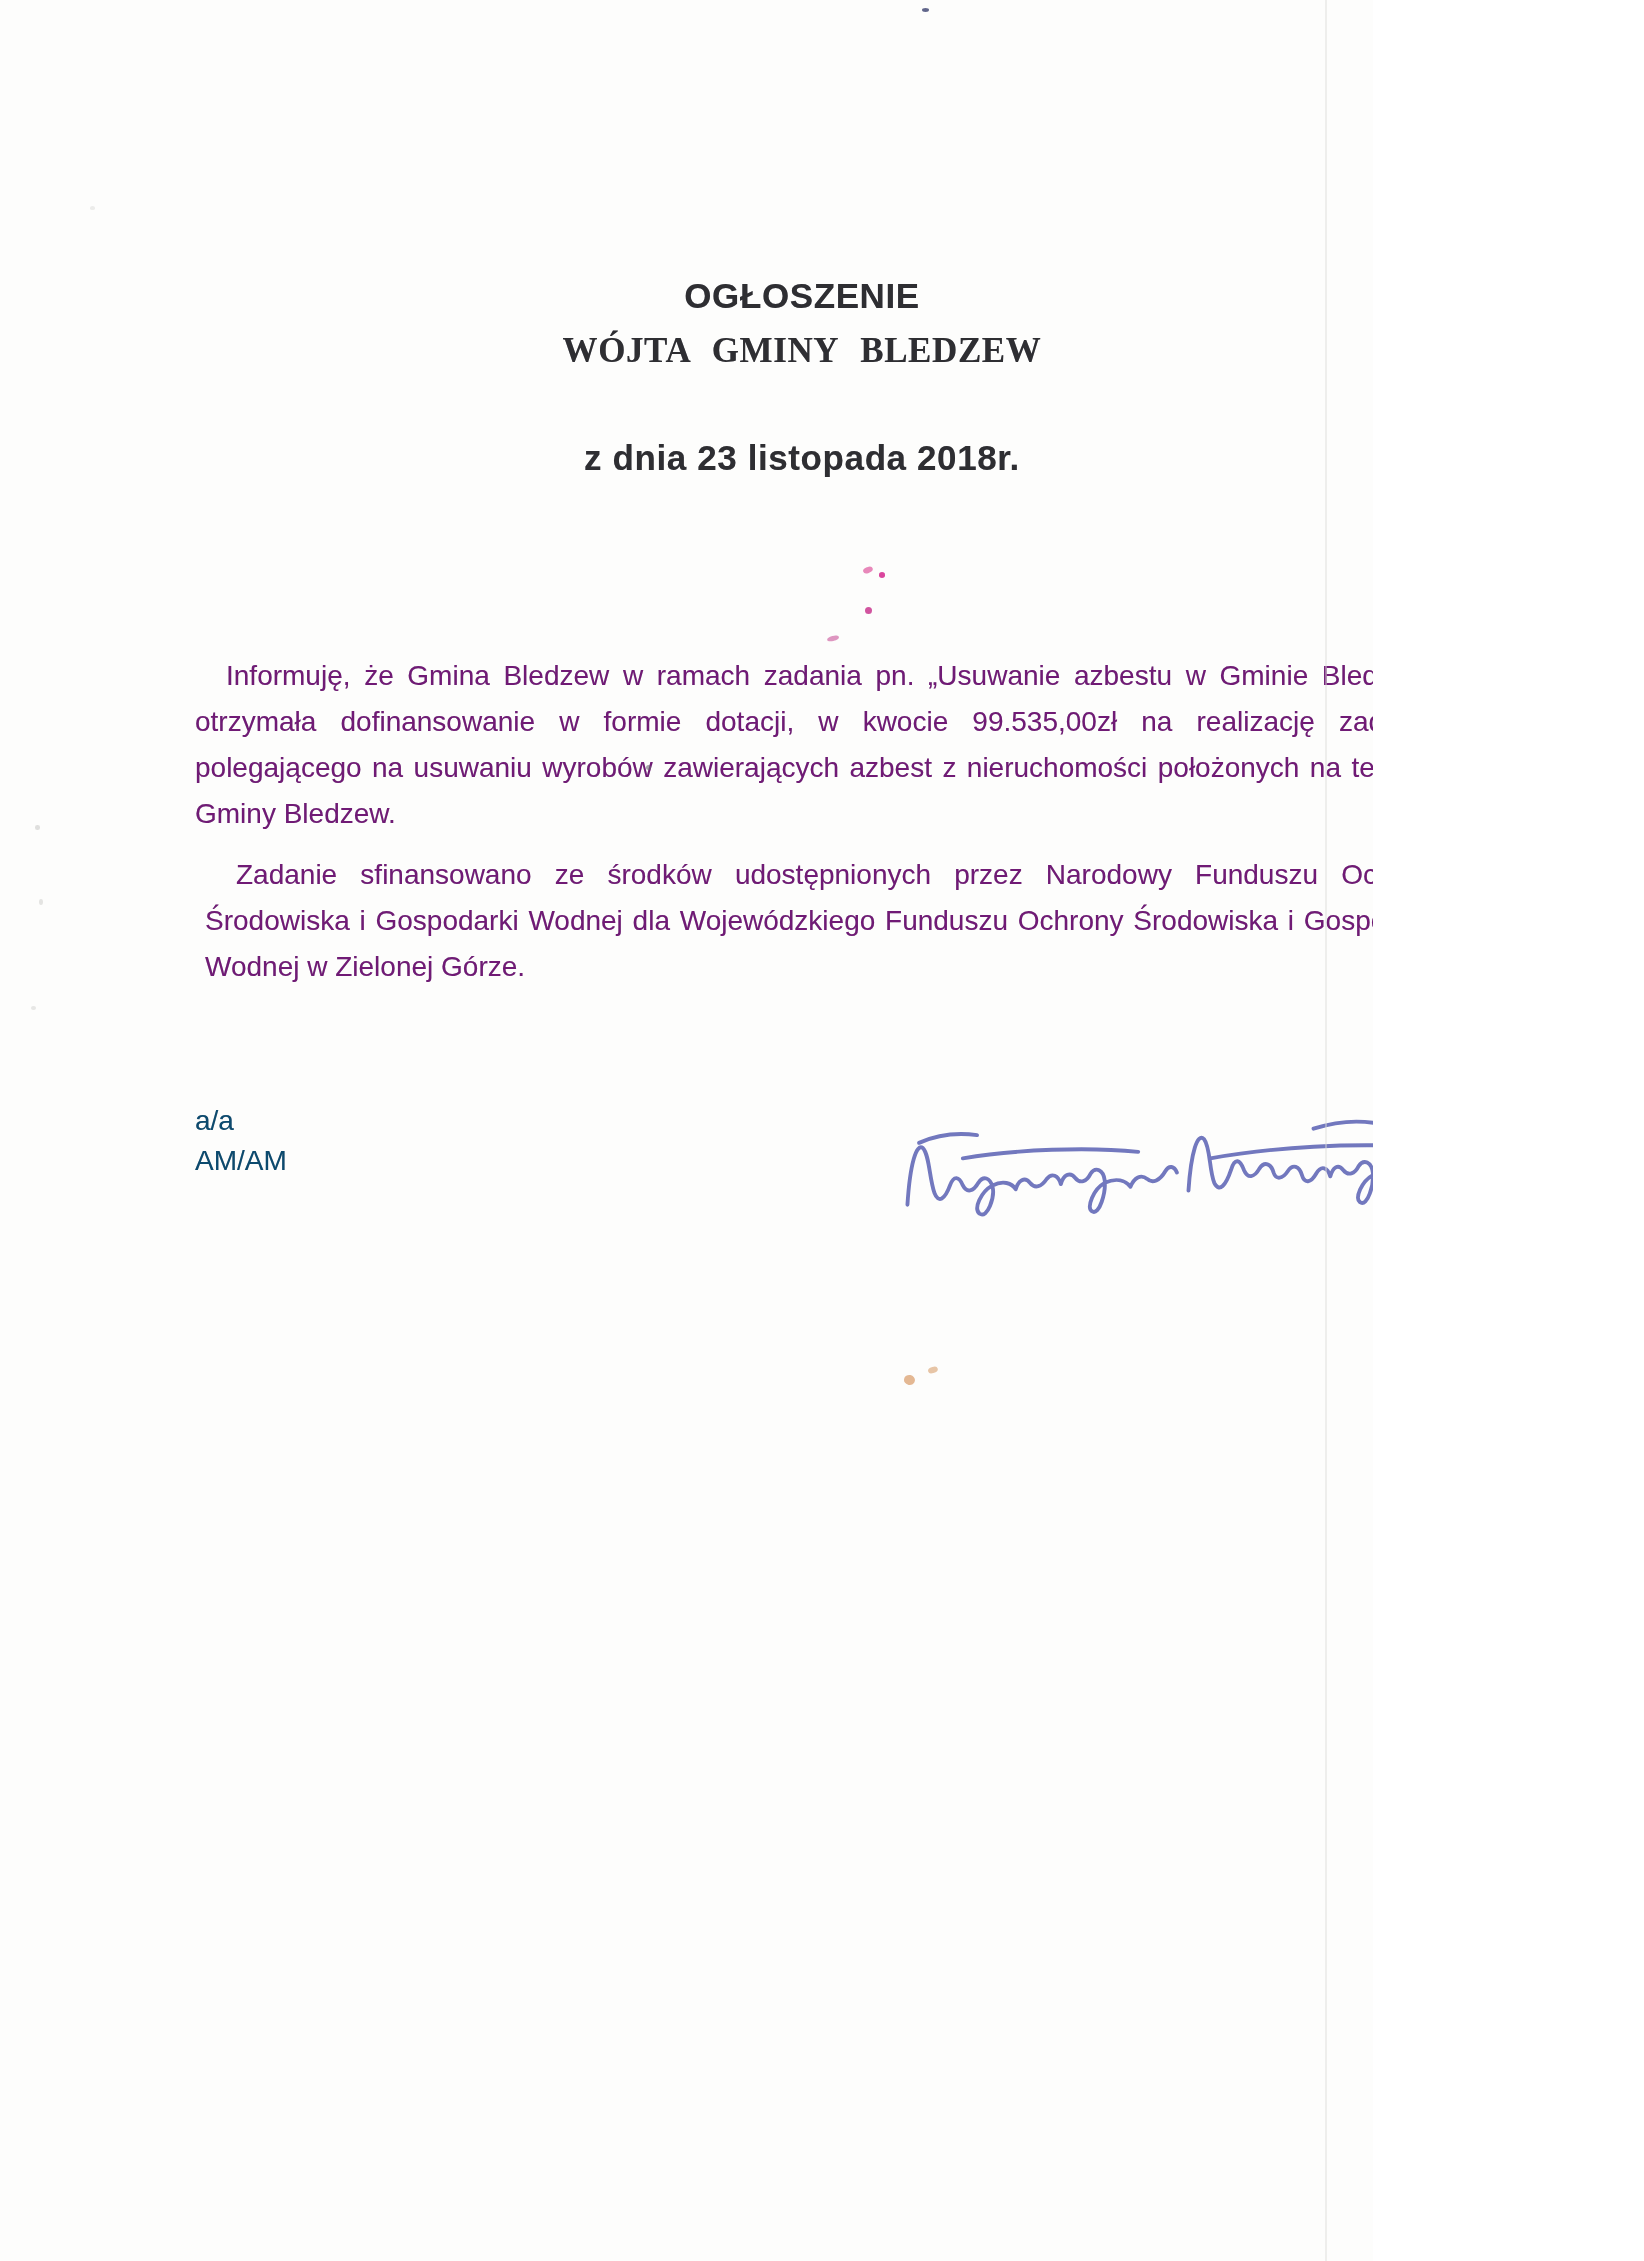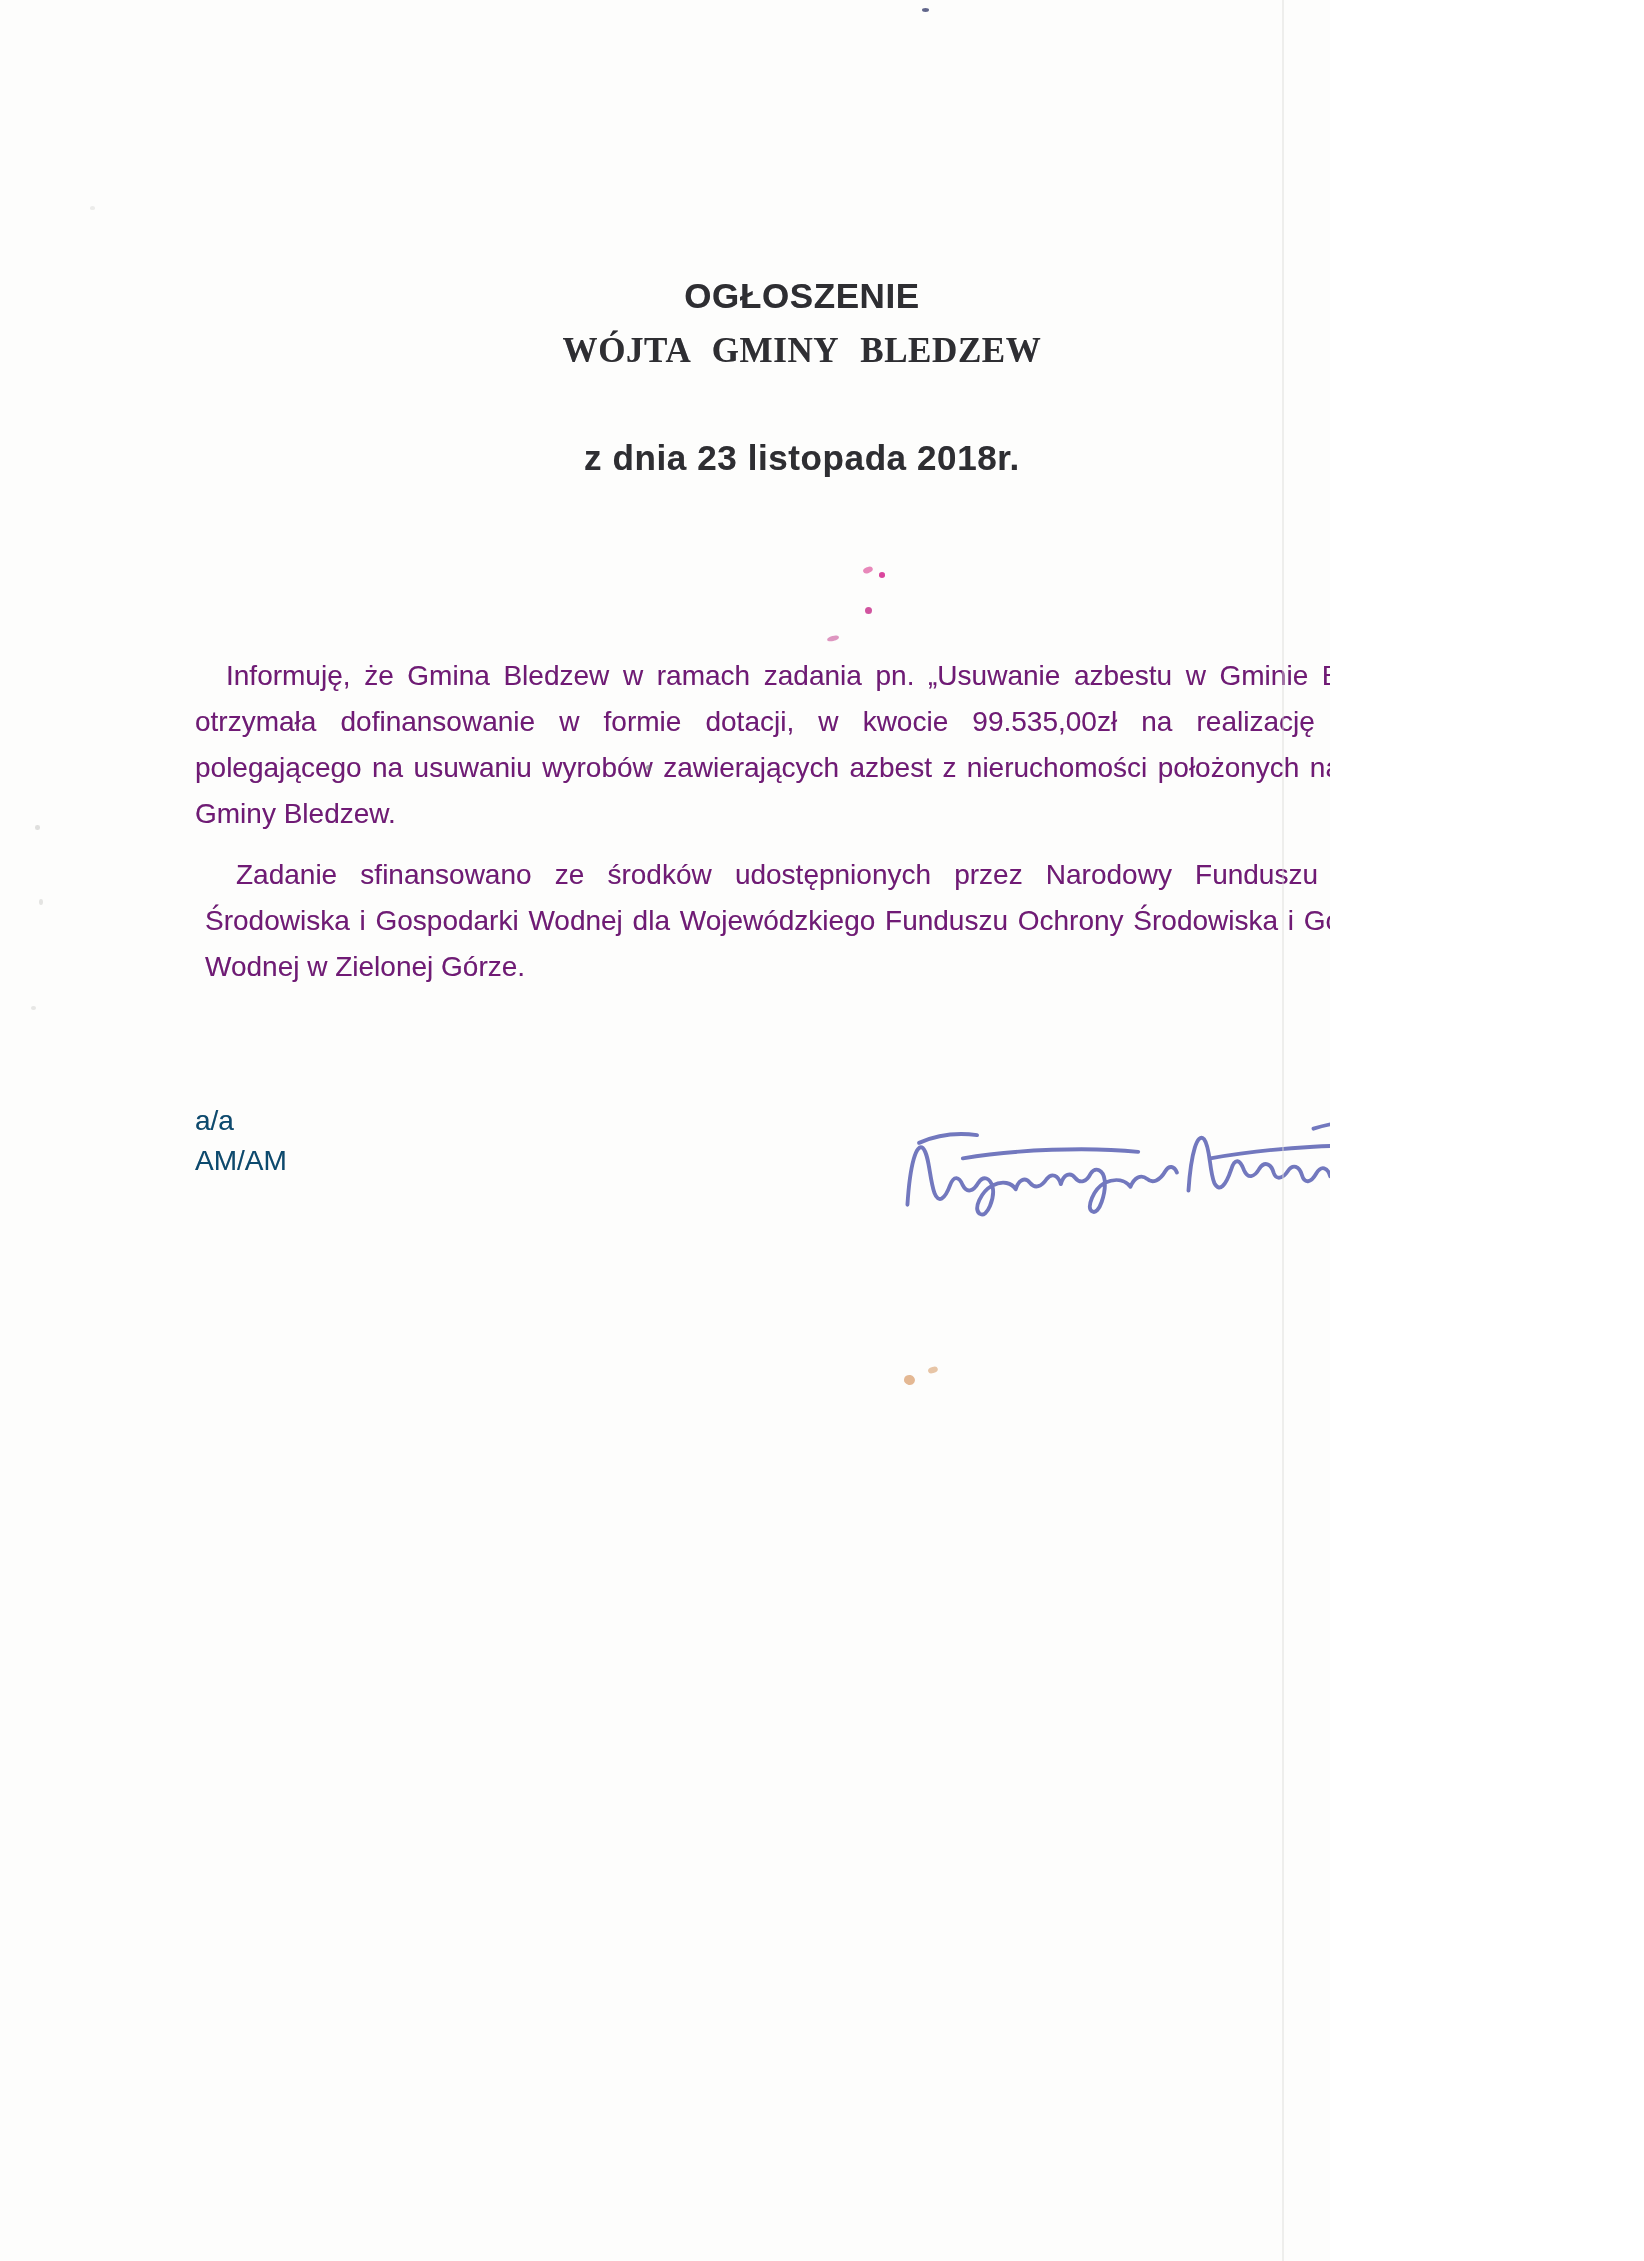--- a/index.html
+++ b/index.html
@@ -9,20 +9,21 @@
     background: #ffffff;
   }
   .page {
     position: relative;
     width: 1330px;
     height: 2261px;
     background: #fdfdfc;
     overflow: hidden;
     font-family: "Liberation Sans", sans-serif;
     color: #2b2b2e;
+    padding-left: 43px;
   }
 
   
   .title-block {
     position: absolute;
     left: 0;
     top: 0;
     width: 1604px; 
   }
   .title-line {

